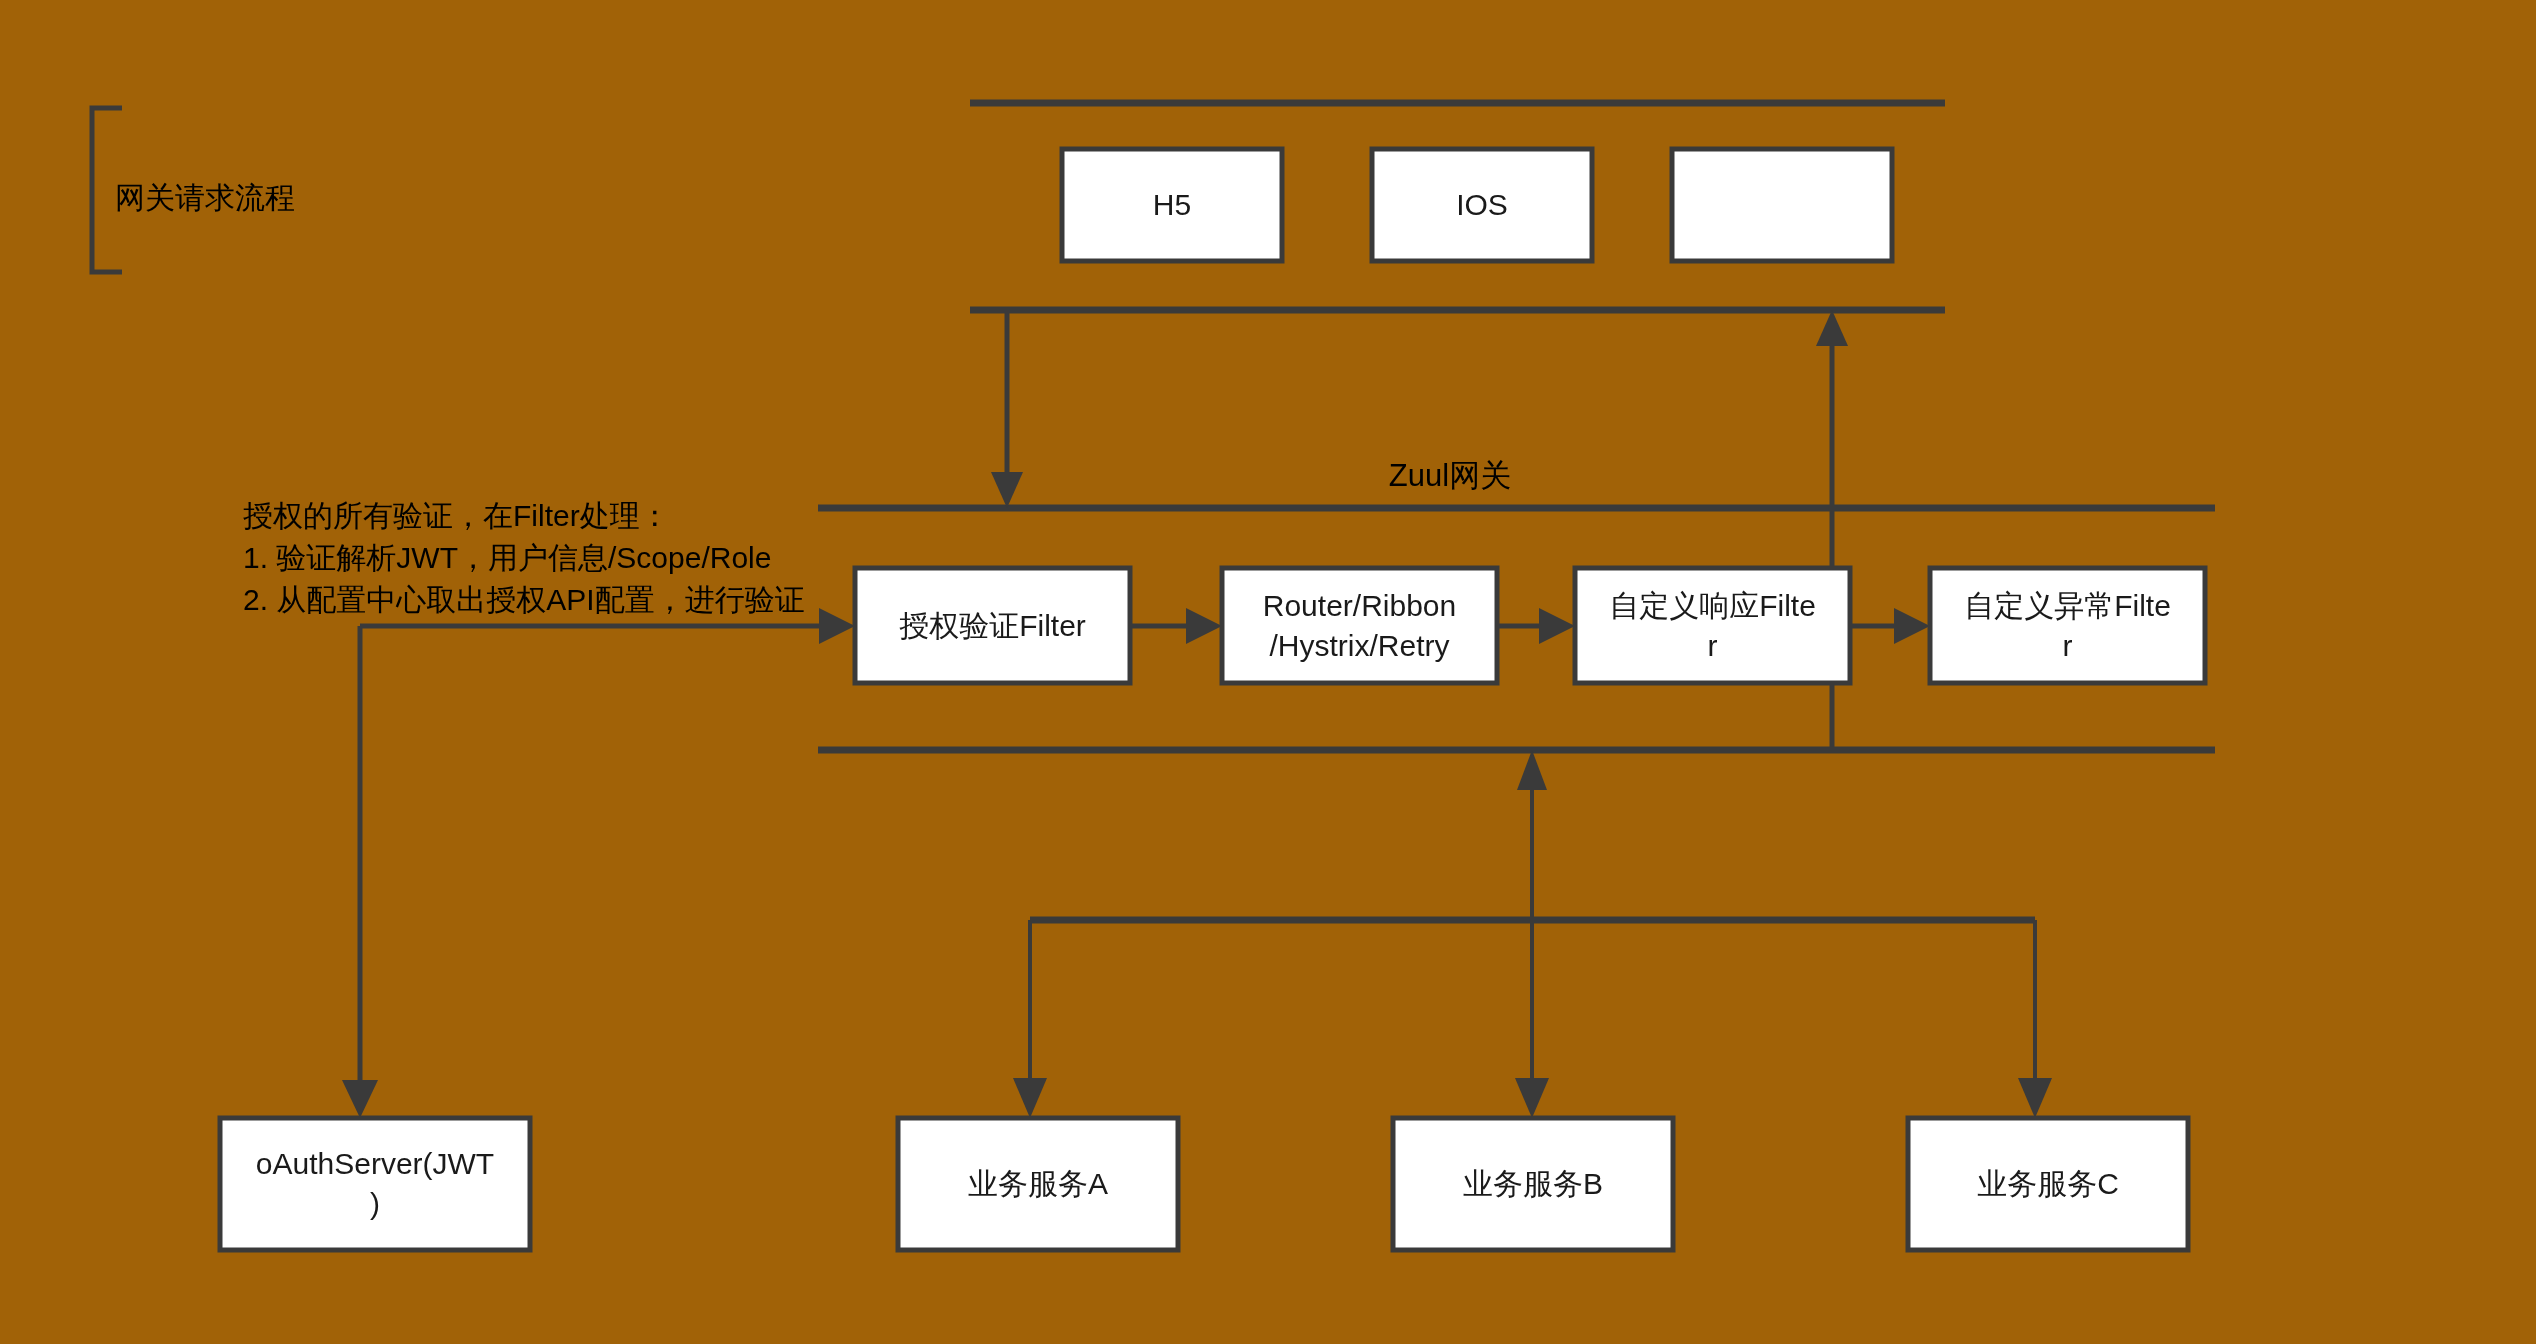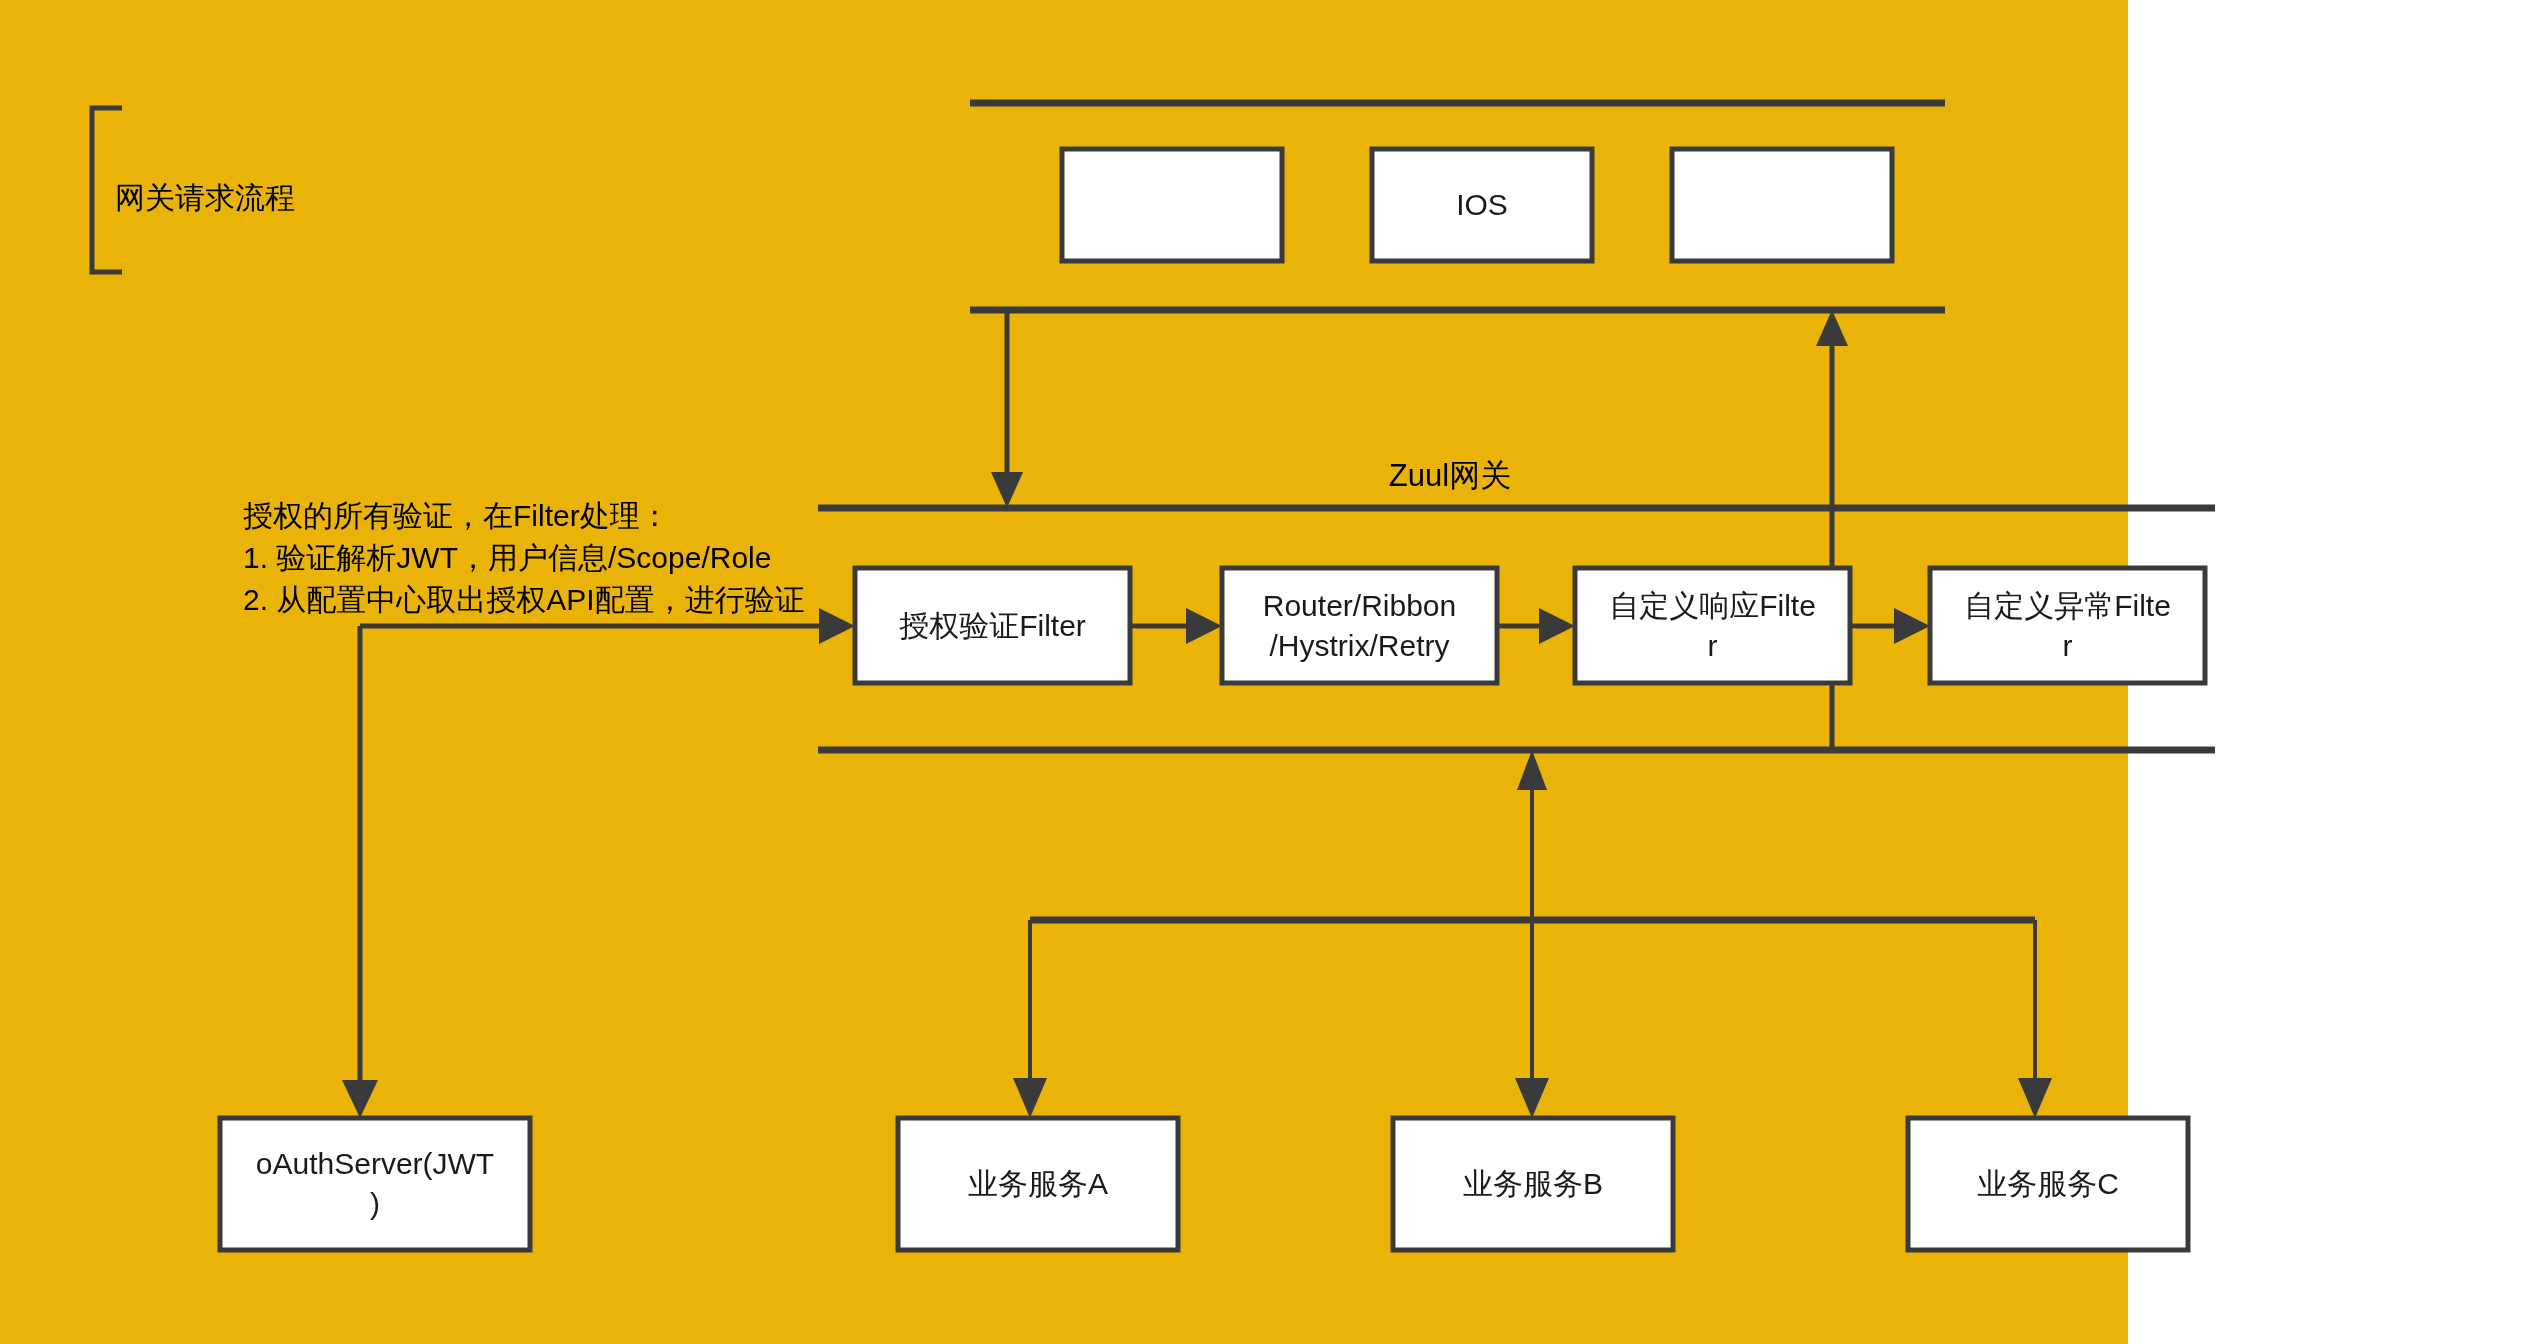--- a/index.html
+++ b/index.html
@@ -8,23 +8,23 @@
     background: #ffffff;
   }
   body {
     width: 2536px;
     height: 1344px;
     font-family: "Liberation Sans", "DejaVu Sans", sans-serif;
     overflow: hidden;
   }
   #diagram-root {
     position: relative;
-    width: 2128px;
+    width: 2536px;
     height: 1344px;
-    background: #eab308;
+    background: #a16207;
   }
   svg.canvas {
     position: absolute;
     left: 0;
     top: 0;
     width: 2536px;
     height: 1344px;
   }
   .stroke {
     stroke: #3a3a3a;
@@ -169,20 +169,21 @@
       <rect class="box-rect" x="220" y="1118" width="310" height="132"></rect>
       <rect class="box-rect" x="898" y="1118" width="280" height="132"></rect>
       <rect class="box-rect" x="1393" y="1118" width="280" height="132"></rect>
       <rect class="box-rect" x="1908" y="1118" width="280" height="132"></rect>
     </g>
 
   </svg>
 
   <div class="lbl group-label" style="left:115px; top:178px; width:330px;">网关请求流程</div>
 
+  <div class="lbl box-label" style="left:1062px; top:149px; width:220px; height:112px;">H5</div>
   <div class="lbl box-label" style="left:1372px; top:149px; width:220px; height:112px;">IOS</div>
 
   <div class="lbl band-title" style="left:1250px; top:455px; width:400px;">Zuul网关</div>
 
   <div class="lbl box-label" style="left:855px; top:568px; width:275px; height:115px;">授权验证Filter</div>
   <div class="lbl box-label" style="left:1222px; top:568px; width:275px; height:115px;">Router/Ribbon
 /Hystrix/Retry</div>
   <div class="lbl box-label" style="left:1575px; top:568px; width:275px; height:115px;">自定义响应Filte
 r</div>
   <div class="lbl box-label" style="left:1930px; top:568px; width:275px; height:115px;">自定义异常Filte

